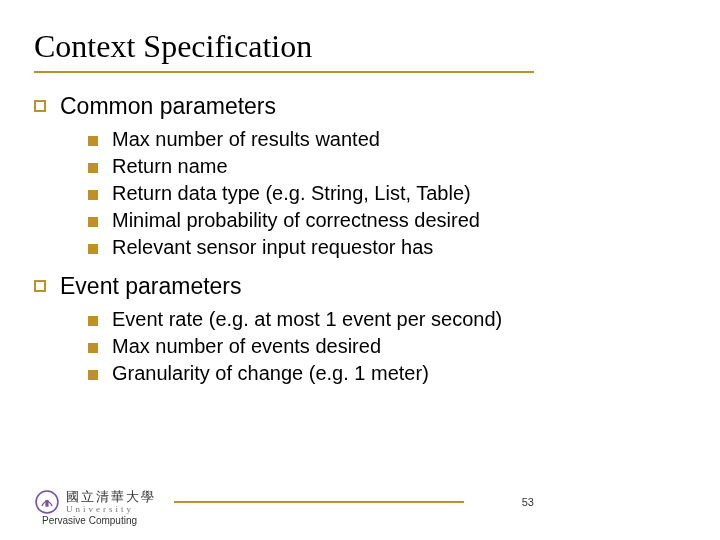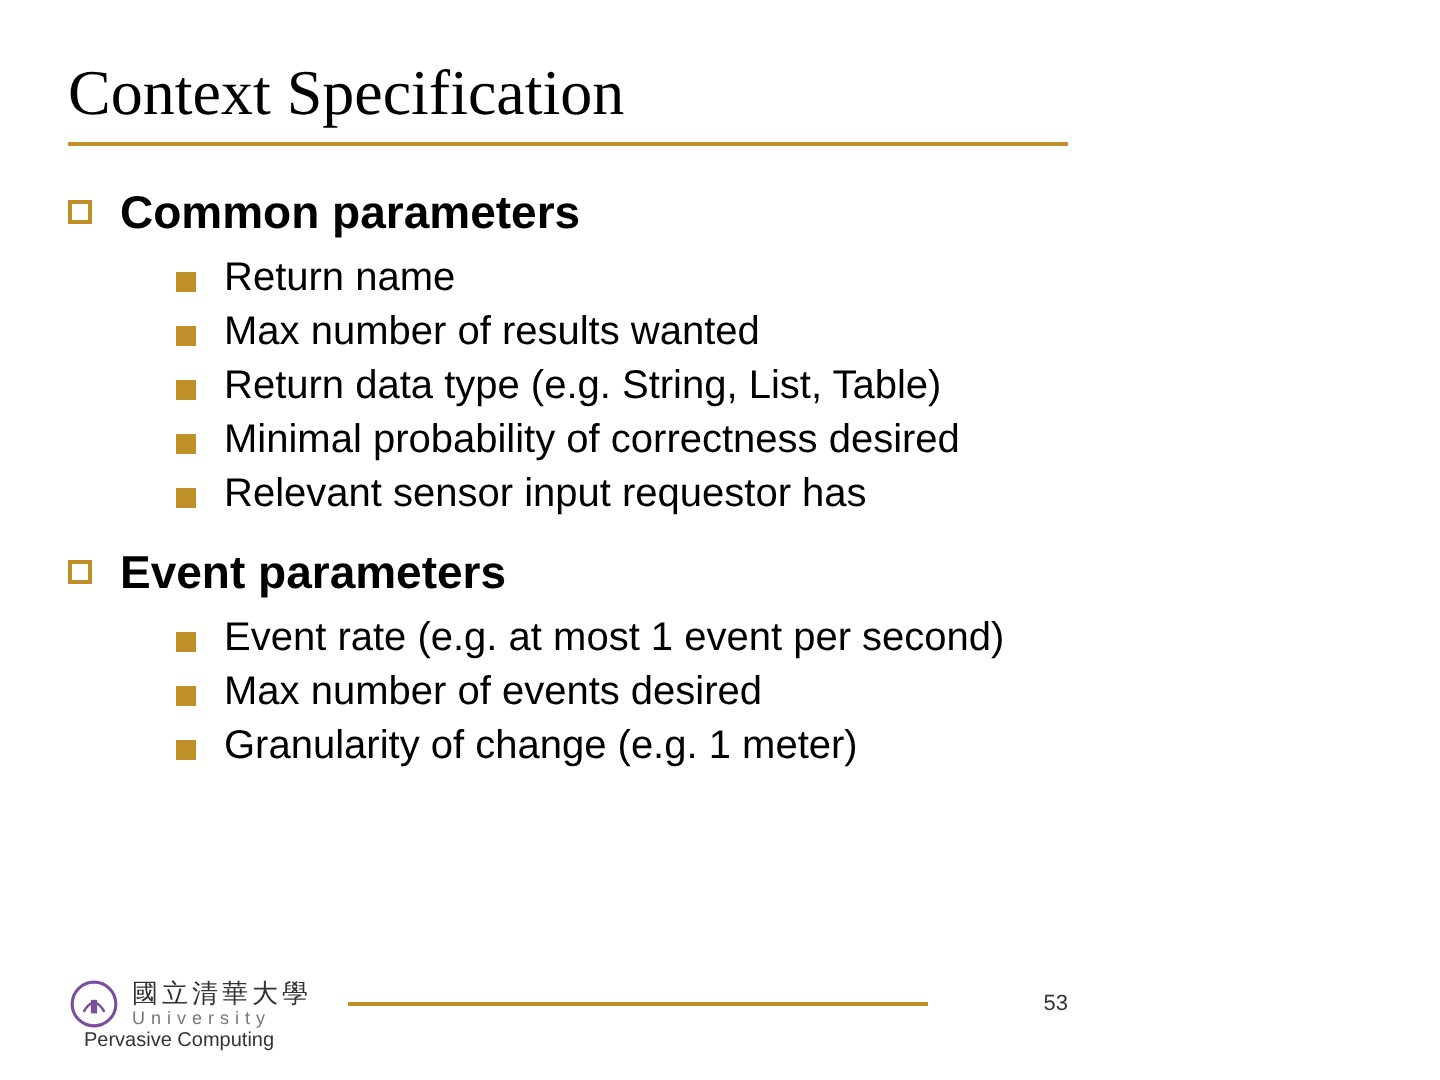--- a/index.html
+++ b/index.html
@@ -2,55 +2,55 @@
 <html><head>
 <meta charset="utf-8">
 <style>
   * { margin: 0; padding: 0; box-sizing: border-box; }
   html, body { width: 720px; height: 540px; background: #fff; font-family: Verdana, Arial, sans-serif; color: #000; }
   .slide { width: 568px; height: 540px; position: relative; padding: 28px 34px 0 34px; }
   .title { font-family: Georgia, 'Times New Roman', serif; font-size: 32px; font-weight: 400; color: #000; padding-bottom: 6px; border-bottom: 2px solid #c09028; margin-bottom: 20px; }
   .section { margin-bottom: 14px; }
   .section-row { display: flex; align-items: flex-start; margin-bottom: 8px; }
   .hollow-bullet { width: 12px; height: 12px; border: 2px solid #c09028; background: transparent; margin-top: 7px; margin-right: 14px; flex: 0 0 12px; }
-  .section-label { font-size: 23px; font-weight: 700; }
+  .section-label { font-size: 23px; font-weight: 400; }
   .items { padding-left: 54px; }
   .item-row { display: flex; align-items: flex-start; margin-bottom: 4px; }
   .solid-bullet { width: 10px; height: 10px; background: #c09028; margin-top: 8px; margin-right: 14px; flex: 0 0 10px; }
   .item-text { font-size: 20px; }
   .footer { position: absolute; bottom: 18px; left: 0; right: 0; height: 40px; padding: 0 34px; display: flex; align-items: center; }
   .footer-left { display: flex; align-items: center; gap: 6px; }
   .logo { width: 26px; height: 26px; }
   .univ { display: flex; flex-direction: column; line-height: 1; }
   .univ-cn { font-family: "Microsoft JhengHei", "PMingLiU", serif; font-size: 13px; letter-spacing: 2px; color: #333; }
-  .univ-en { font-family: Liberation Sans, sans-serif; font-size: 9px; letter-spacing: 3px; color: #777; margin-top: 2px; }
+  .univ-en { font-family: Liberation Serif, serif; font-size: 9px; letter-spacing: 3px; color: #777; margin-top: 2px; }
   .footer-line { flex: 1; height: 2px; background: #c09028; margin-left: 18px; margin-right: 18px; }
   .pagenum { font-size: 11px; color: #333; margin-left: 40px; }
   .course { position: absolute; bottom: 14px; left: 42px; font-size: 10px; color: #333; }
 </style>
 </head>
 <body>
 
 <div class="slide">
   <h1 class="title">Context Specification</h1>
 
   <div id="content">
       <div class="section">
         <div class="section-row">
           <span class="hollow-bullet"></span>
           <span class="section-label">Common parameters</span>
         </div>
         <div class="items">
           <div class="item-row">
             <span class="solid-bullet"></span>
-            <span class="item-text">Return name</span>
+            <span class="item-text">Max number of results wanted</span>
           </div>
           <div class="item-row">
             <span class="solid-bullet"></span>
-            <span class="item-text">Max number of results wanted</span>
+            <span class="item-text">Return name</span>
           </div>
           <div class="item-row">
             <span class="solid-bullet"></span>
             <span class="item-text">Return data type (e.g. String, List, Table)</span>
           </div>
           <div class="item-row">
             <span class="solid-bullet"></span>
             <span class="item-text">Minimal probability of correctness desired</span>
           </div>
           <div class="item-row">

